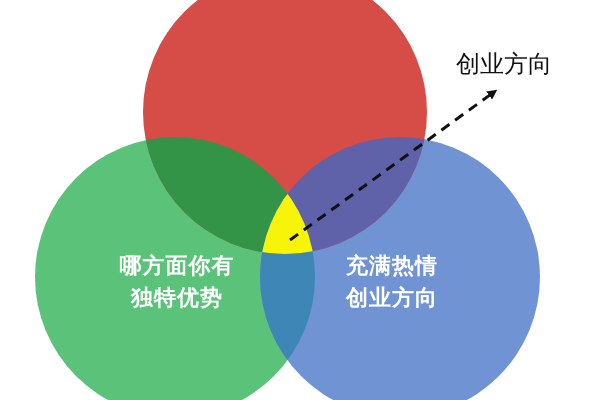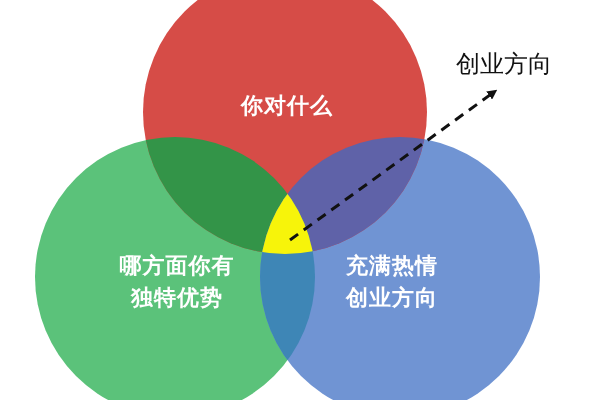--- a/index.html
+++ b/index.html
@@ -98,21 +98,20 @@
   <g clip-path="url(#clip-red)">
     <g clip-path="url(#clip-green)">
       <circle cx="400" cy="277" r="140" fill="#F7F40A"></circle>
     </g>
   </g>
 
   <line x1="290" y1="240" x2="494" y2="92" stroke="#111111" stroke-width="3" stroke-dasharray="10,7" marker-end="url(#arrowhead)"></line>
 </svg>
 
 <div id="label-red" class="circle-label">
-  <span>你对什么</span>
 </div>
 
 <div id="label-green" class="circle-label">
   <span>哪方面你有</span>
   <span>独特优势</span>
 </div>
 
 <div id="label-blue" class="circle-label">
   <span>充满热情</span>
   <span>创业方向</span>

